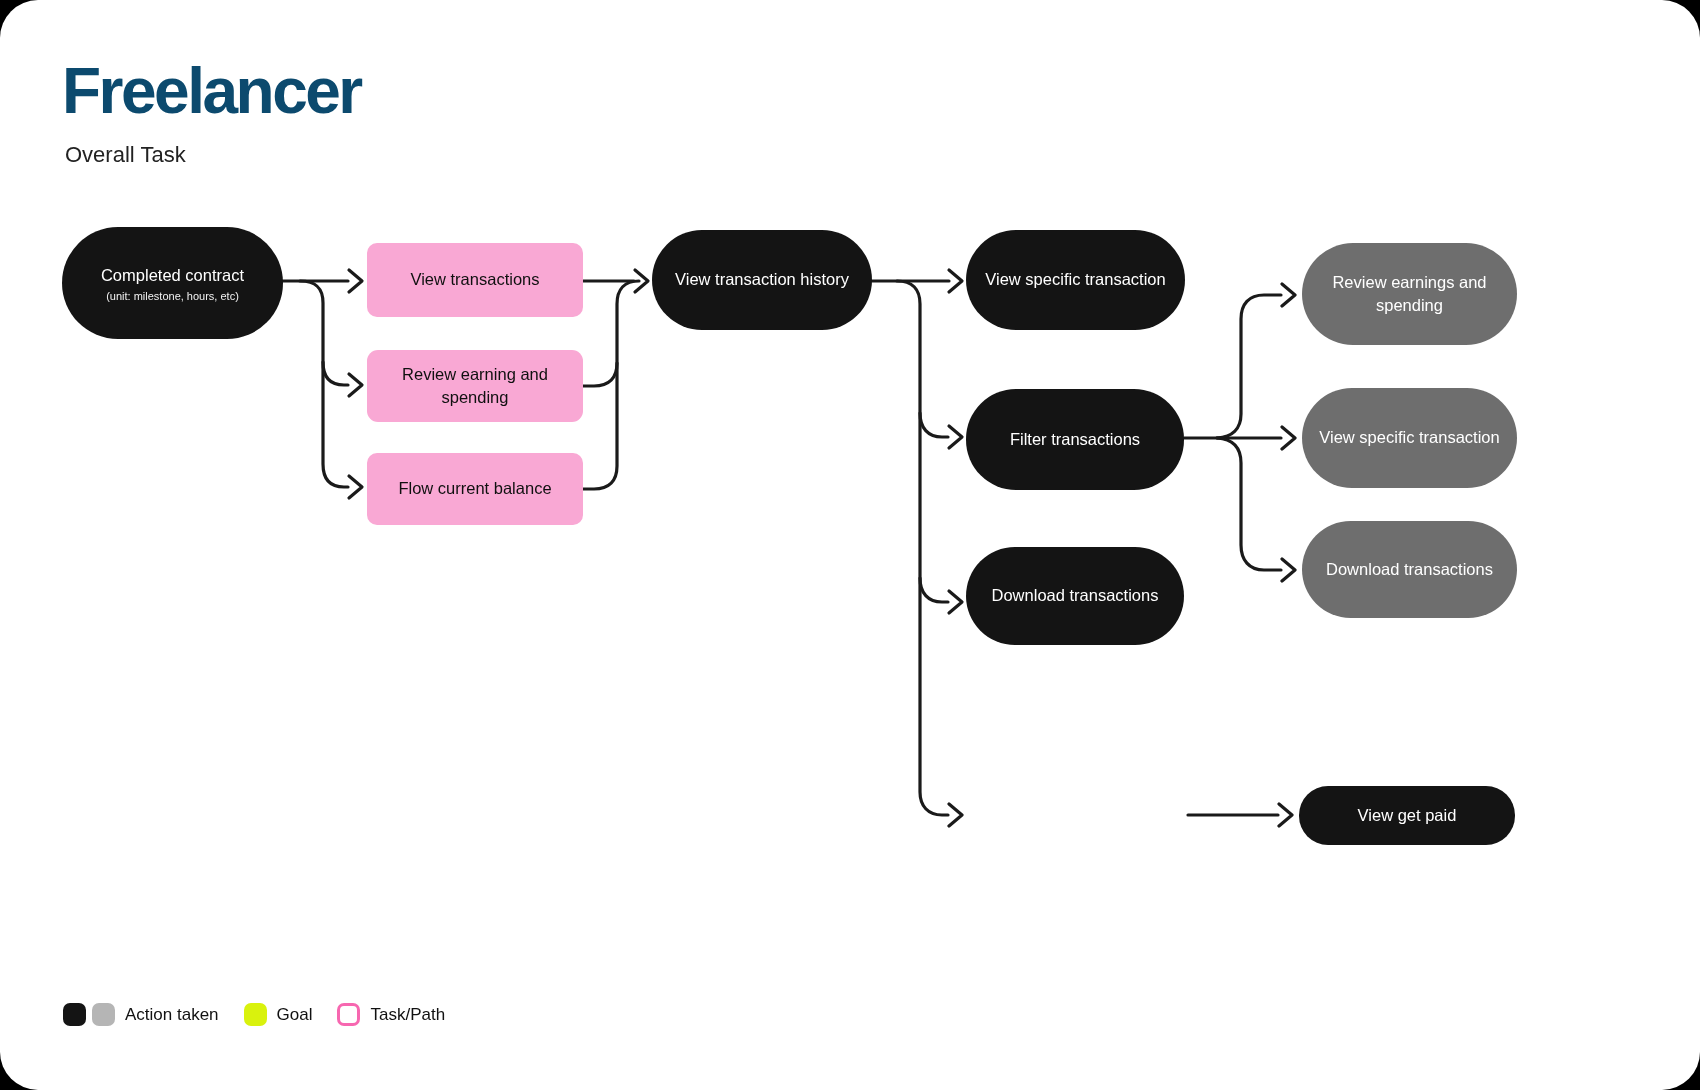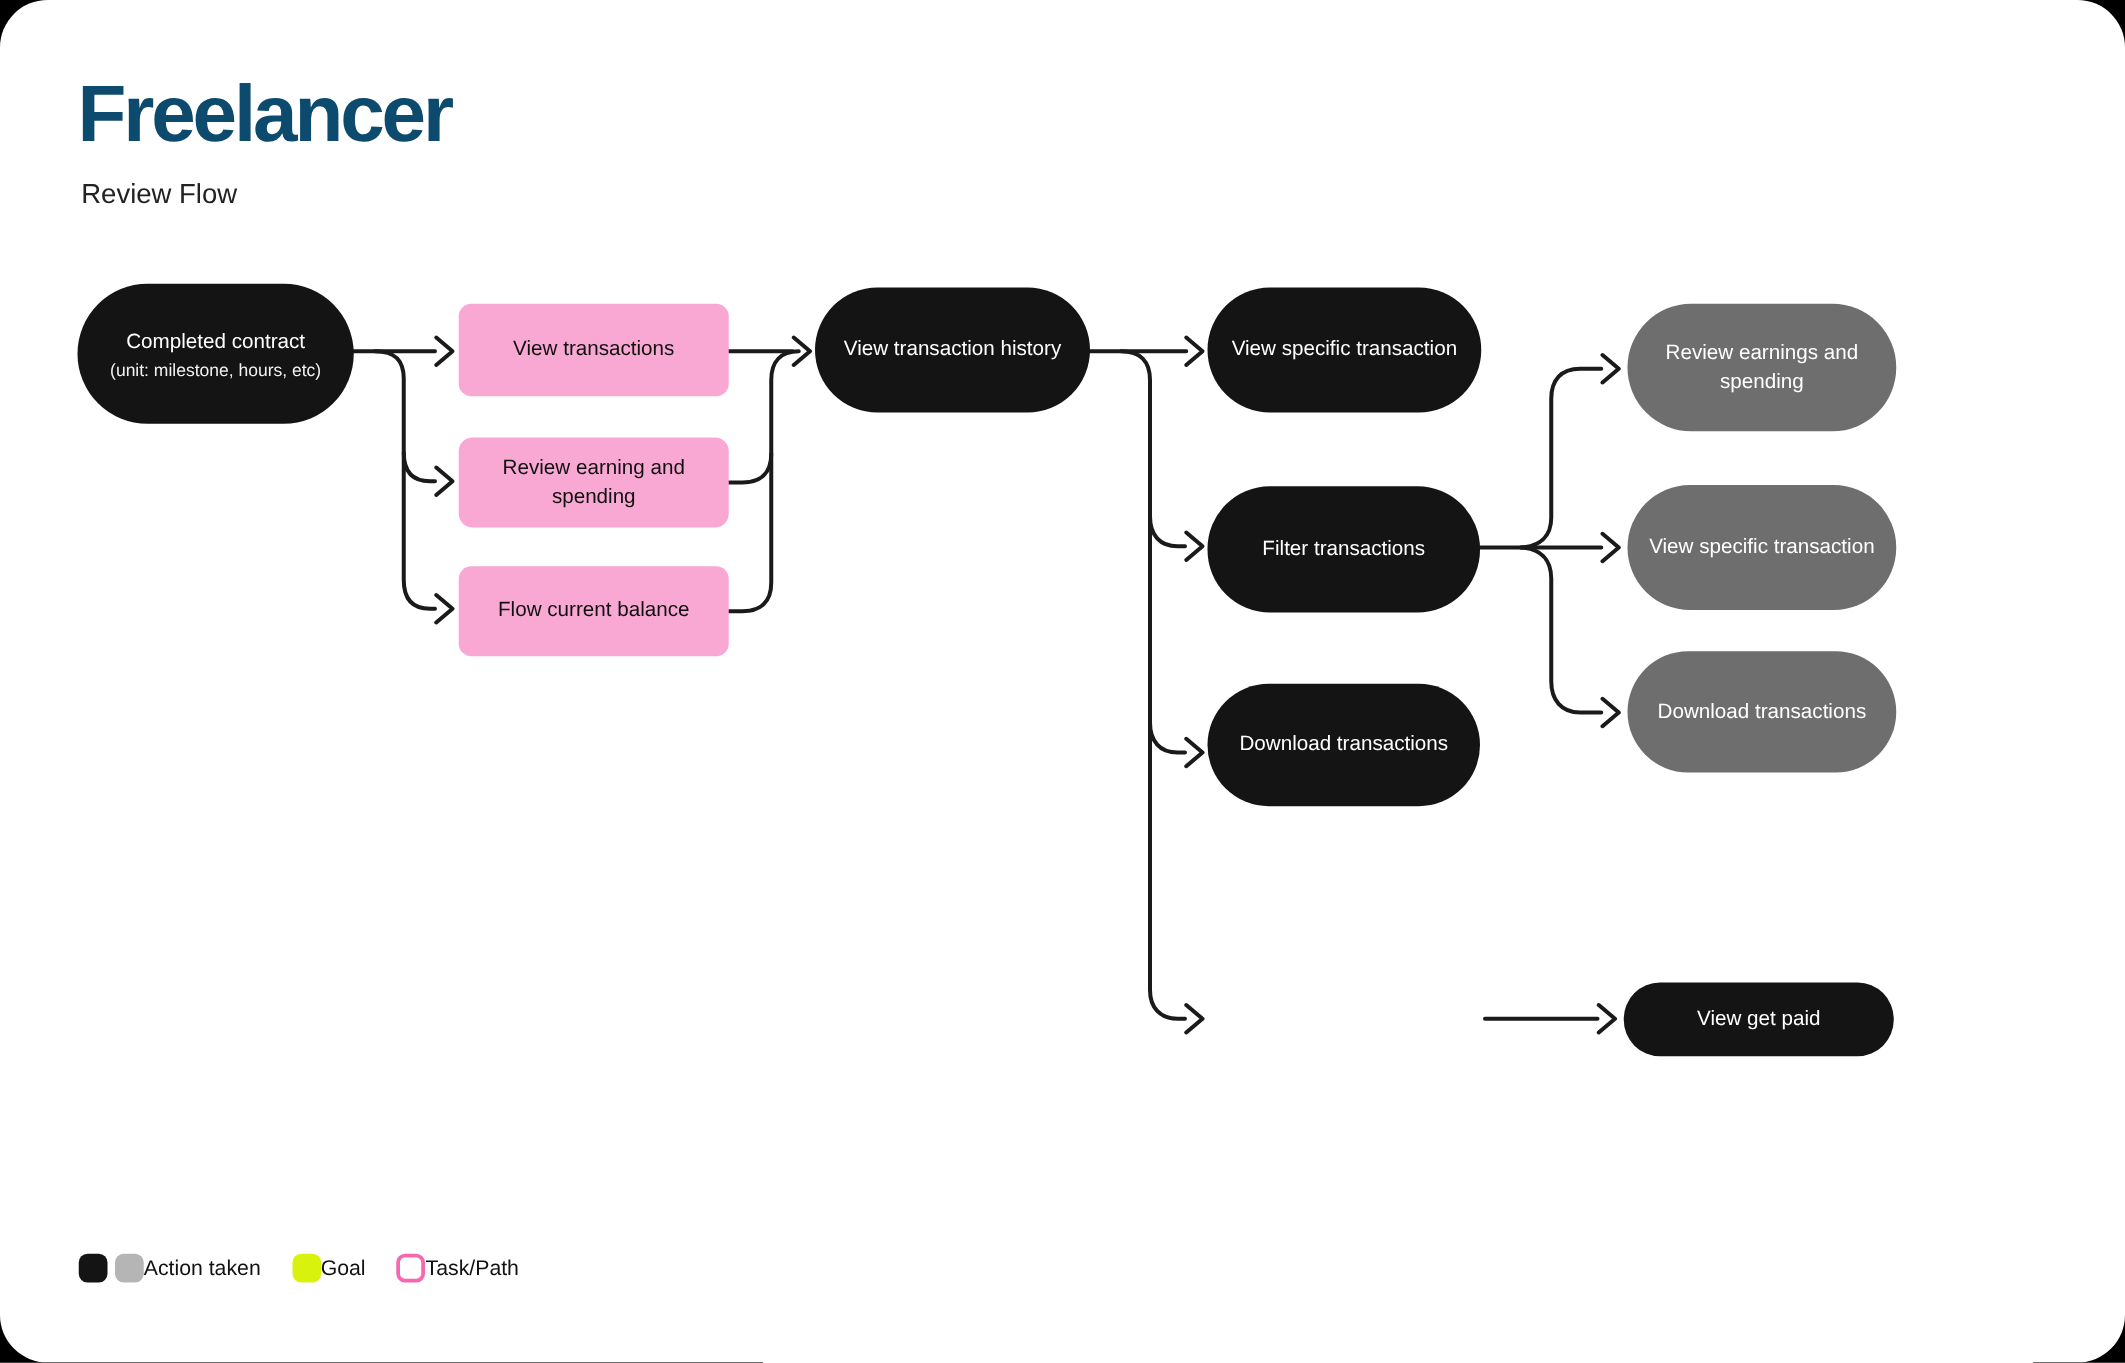--- a/index.html
+++ b/index.html
@@ -28,21 +28,21 @@
   }
   .node {
     position:absolute; box-sizing:border-box;
     display:flex; flex-direction:column; align-items:center; justify-content:center;
     text-align:center; padding:0 16px;
   }
   .node .label { font-size:16.5px; line-height:1.4; font-weight:500; }
   .action { background:#141414; color:#ffffff; }
   .gray   { background:#6e6e6e; color:#ffffff; }
   .goal   { background:#f9a8d4; color:#101010; border-radius:10px; }
-  .node-sub { font-size:14px; margin-top:2px; font-weight:400; color:#f2f2f2; }
+  .node-sub { font-size:11px; margin-top:2px; font-weight:400; color:#f2f2f2; }
 
   
   .n-contract  { left:62px;   top:227px; width:221px; height:112px; border-radius:56px; }
   .n-viewtx    { left:367px;  top:243px; width:216px; height:74px; }
   .n-reviewes  { left:367px;  top:350px; width:216px; height:72px;border-radius:11px; }
   .n-viewbal   { left:367px;  top:453px; width:216px; height:72px; }
   .n-history   { left:652px;  top:230px; width:220px; height:100px; border-radius:50px; }
   .n-viewspec  { left:966px;  top:230px; width:219px; height:100px; border-radius:50px; }
   .n-filter    { left:966px;  top:389px; width:218px; height:101px; border-radius:50px; }
   .n-download  { left:966px;  top:547px; width:218px; height:98px;  border-radius:49px; }
@@ -50,36 +50,36 @@
   .n-rearn2    { left:1302px; top:243px; width:215px; height:102px; border-radius:51px;align-items:center; }
   .n-viewspec2 { left:1302px; top:388px; width:215px; height:100px; border-radius:50px; }
   .n-download2 { left:1302px; top:521px; width:215px; height:97px;  border-radius:49px; }
   .n-getpaid   { left:1299px; top:786px; width:216px; height:59px;  border-radius:29px; }
 
   
   .legend {
     position:absolute; left:63px; top:1003px;
     display:flex; align-items:center; gap:25px;
   }
-  .legend-item { display:flex; align-items:center; }
+  .legend-item { display:flex; align-items:center; gap:10px; }
   .legend-item .swatches { display:flex; gap:6px; }
   .sw { width:23px; height:23px; border-radius:7px; box-sizing:border-box; }
   .sw-black { background:#141414; }
   .sw-gray  { background:#b5b5b5; }
   .sw-yellow{ background:#d9f20d; }
   .sw-pink  { background:#ffffff; border:3px solid #f767b0; }
   .legend-label { font-size:17px; color:#111; }
 </style>
 </head>
 <body>
 
 <div class="canvas">
 
   <h1 class="page-title">Freelancer</h1>
-  <div class="page-subtitle">Review Flow</div>
+  <div class="page-subtitle">Overall Task</div>
 
   <svg class="connectors" width="1700" height="1090" viewBox="0 0 1700 1090">
     <g>
 
       <path d="M281 281 H348 M349 270 L362 281 L349 292"></path>
       <path d="M300 281 C316 281 323 288 323 303 V464 C323 479 330 487 344 487 H348 M349 476 L362 487 L349 498"></path>
       <path d="M323 362 C323 377 330 385 344 385 H348 M349 374 L362 385 L349 396"></path>
 
       <path d="M583 281 H634 M635 270 L648 281 L635 292"></path>
       <path d="M583 489 H594 C609 489 617 481 617 466 V304 C617 289 625 281 639 281"></path>

